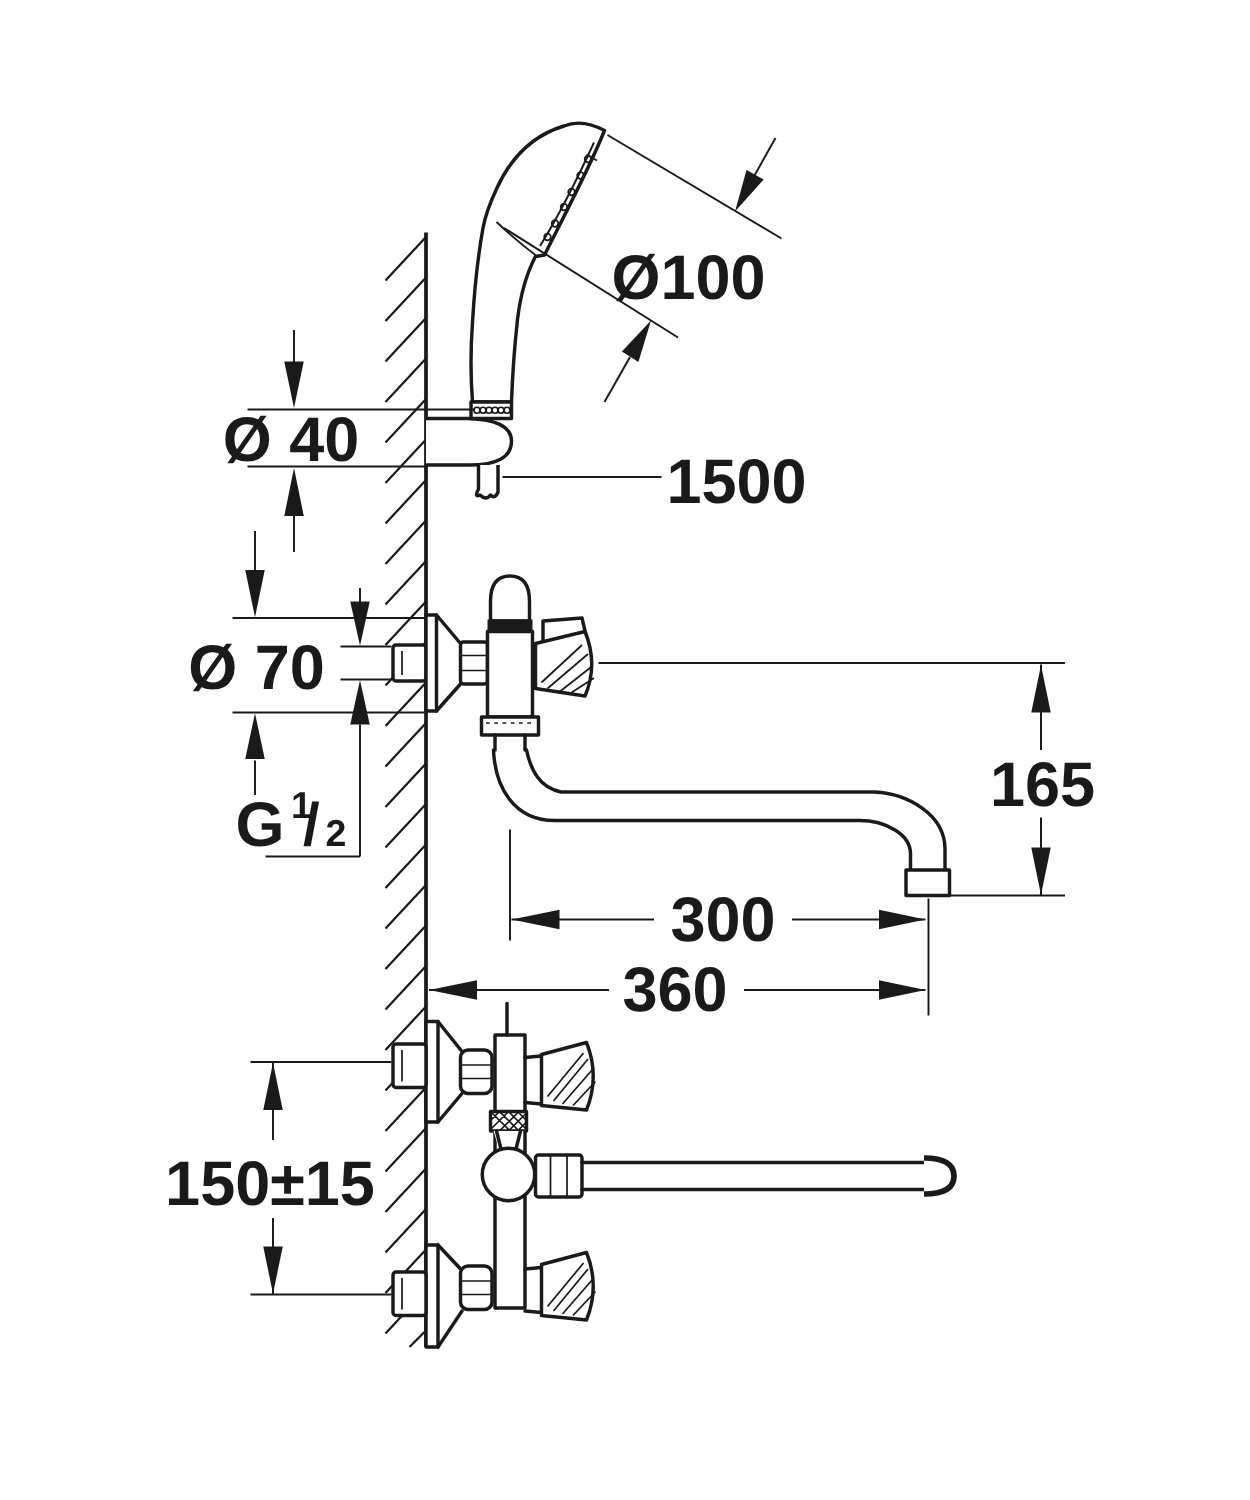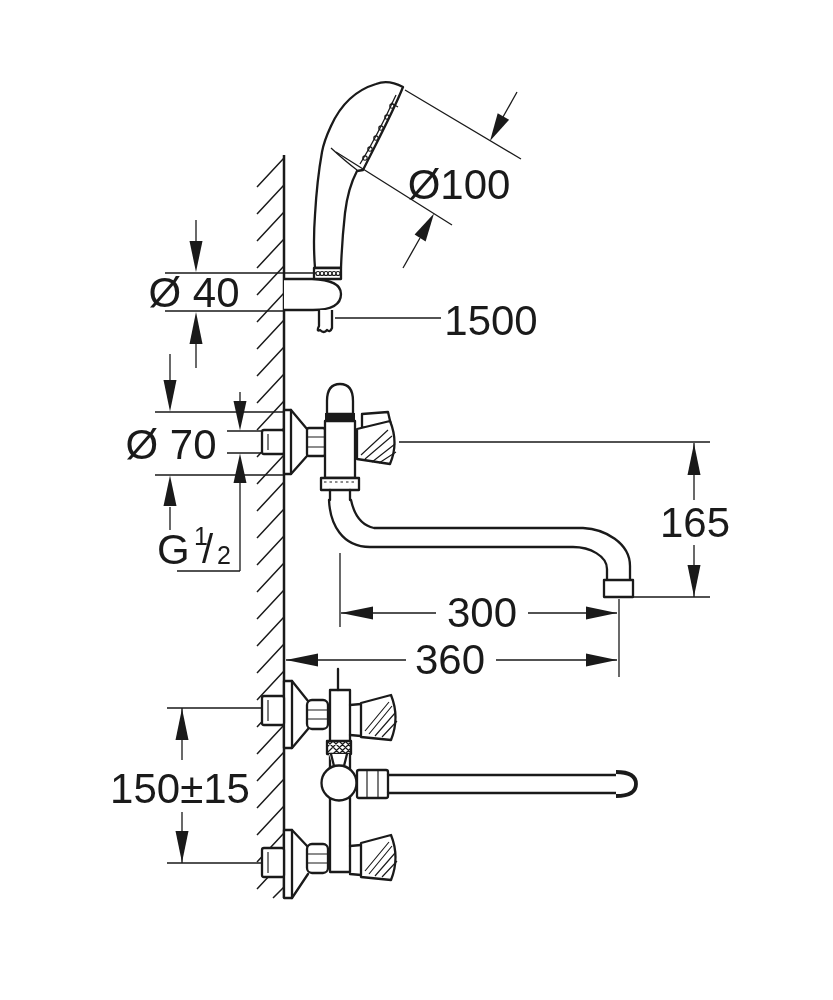--- a/index.html
+++ b/index.html
@@ -1,17 +1,17 @@
 <!DOCTYPE html>
 <html style="--ink: #1a1a1a; --paper: #ffffff;"><head>
 <meta charset="utf-8">
 <style>
   :root { --ink:#1a1a1a; --paper:#ffffff; }
   html,body { margin:0; padding:0; background:var(--paper); }
-  .stage { width:833px; height:1000px; position:relative; background:var(--paper); overflow:hidden; }
+  .stage { width:833px; height:1000px; position:relative; background:var(--paper); overflow:hidden;font-weight:bold; }
   svg { color:var(--ink); display:block; }
   .obj   { stroke:currentColor; stroke-width:2.3; fill:none; stroke-linecap:round; stroke-linejoin:round; }
   .objf  { stroke:currentColor; stroke-width:2.3; fill:#fff; stroke-linejoin:round; }
   .thin  { stroke:currentColor; stroke-width:1.3; fill:none; }
   .fine  { stroke:currentColor; stroke-width:1.15; fill:none; }
   .hatch { stroke:currentColor; stroke-width:1.5; fill:none; }
   .arrow { fill:currentColor; stroke:none; }
   .inkfill { fill:currentColor; stroke:none; }
   .dim   { font-family:"Liberation Sans", sans-serif; font-size:42px; fill:currentColor; }
   .dim-s { font-family:"Liberation Sans", sans-serif; font-size:25px; fill:currentColor; }

